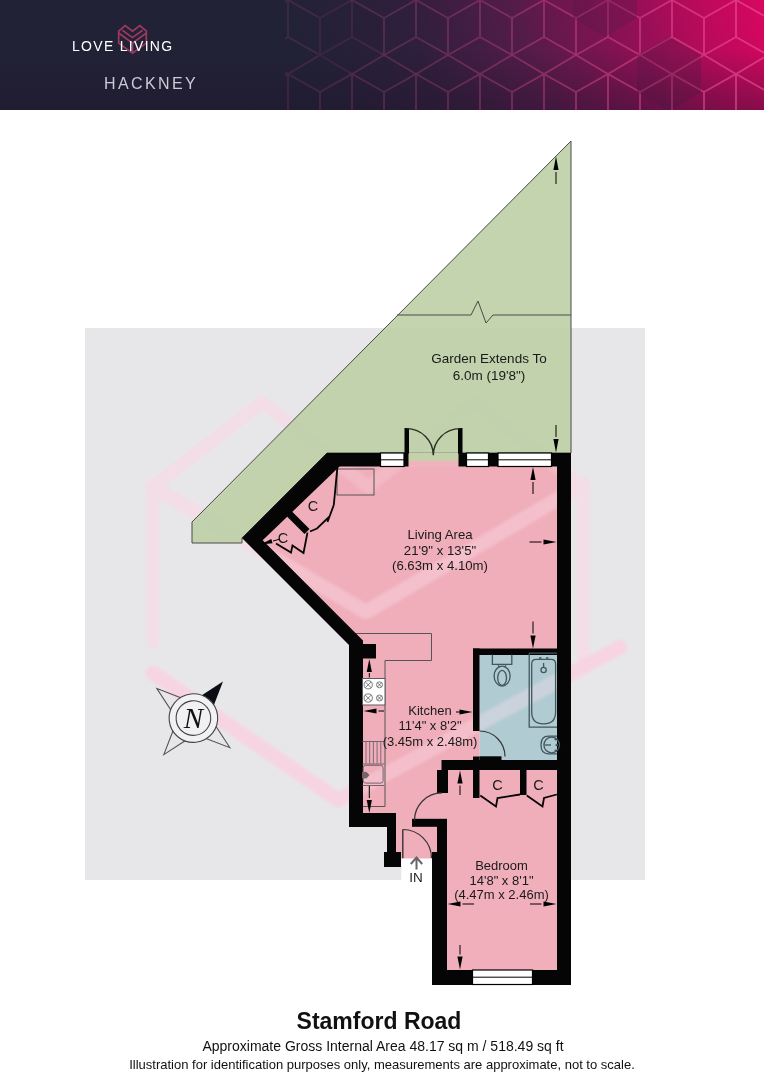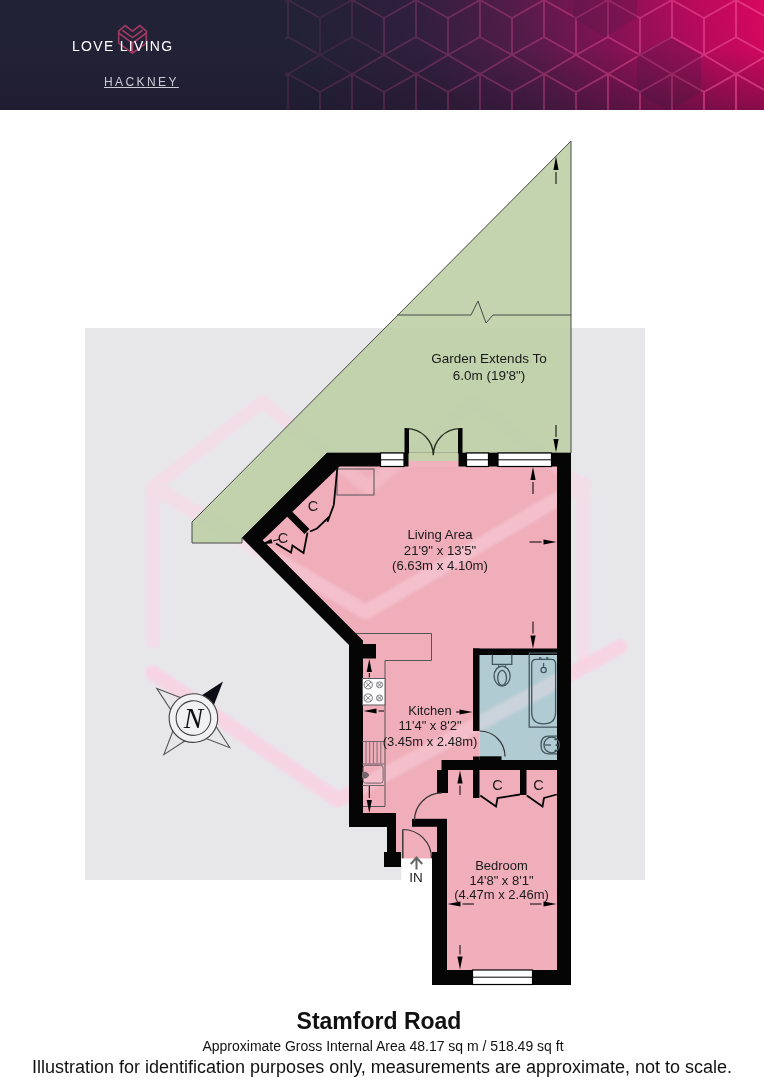--- a/index.html
+++ b/index.html
@@ -47,21 +47,21 @@
   <g fill="none" stroke="#9e3a62" stroke-width="1.8">
     <path d="M7 11 L14 5 L22 11 L30 5 L37 11 L37 24 L22 35 L7 24 Z"></path>
     <path d="M7 13 L22 24 L37 13"></path>
     <path d="M22 24 V35"></path>
     <path d="M11 10 L22 18 L33 10"></path>
   </g>
 </svg>
 
 <div class="hdrtxt" style="left:72px;top:38px;font-size:14px;letter-spacing:1.3px;">LOVE LIVING</div>
 
-<div class="hdrtxt" style="left:104px;top:75px;font-size:12px;letter-spacing:2.4px;color:#c9cbd6;text-decoration:underline;">HACKNEY</div>
+<div class="hdrtxt" style="left:104px;top:75px;font-size:16px;letter-spacing:2.4px;color:#c9cbd6;">HACKNEY</div>
 </div>
 
 <svg id="plan" width="764" height="1080" viewBox="0 0 764 1080">
 
 <g>
 <rect x="85" y="328" width="560" height="552" fill="#e7e7ea"></rect>
 </g>
 
 <defs>
       <filter id="wblur" x="-20%" y="-20%" width="140%" height="140%">
@@ -330,13 +330,13 @@
 <circle cx="0" cy="0" r="24.3" fill="#f1f1f4" stroke="#444" stroke-width="1.1"></circle>
 <circle cx="0" cy="0" r="17.3" fill="none" stroke="#444" stroke-width="1.1"></circle>
 <text x="0" y="10" text-anchor="middle" font-size="29" font-style="italic" font-family="Liberation Serif, serif" fill="#111" transform="rotate(-39)">N</text>
 </g>
 </svg>
 
 <div class="ftr" style="top:1008px;left:-3px;font-size:23px;font-weight:bold;">Stamford Road</div>
 
 <div class="ftr" style="top:1038px;left:1px;font-size:14px;">Approximate Gross Internal Area 48.17 sq m / 518.49 sq ft</div>
 
-<div class="ftr" style="top:1057px;left:0;font-size:18px;">Illustration for identification purposes only, measurements are approximate, not to scale.</div>
+<div class="ftr" style="top:1057px;left:0;font-size:13px;">Illustration for identification purposes only, measurements are approximate, not to scale.</div>
 
 </body></html>

